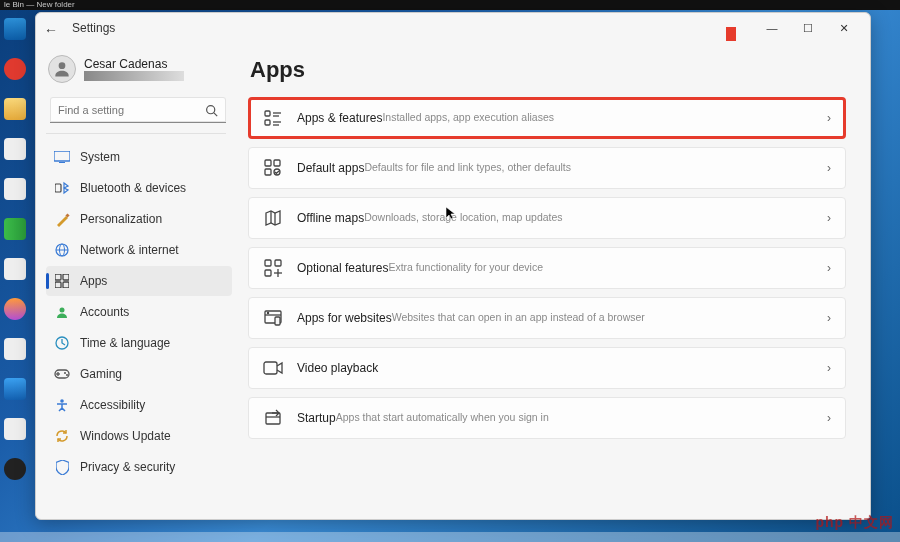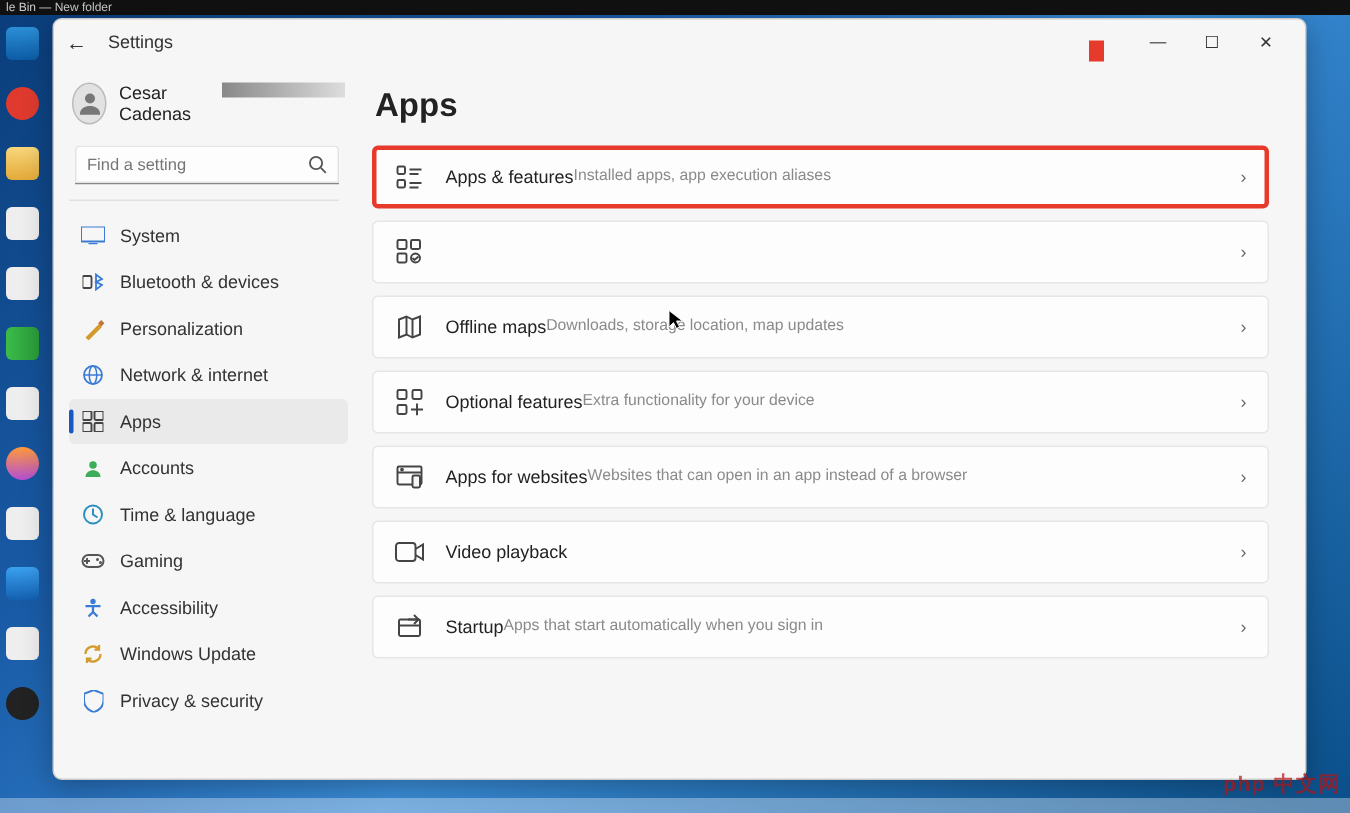--- a/index.html
+++ b/index.html
@@ -12,21 +12,21 @@
   .back { width:16px; height:16px; color:#333; font-size:14px; cursor:pointer; }
   .app-title { font-size:12px; color:#333; margin-left:12px; }
   .win-btns { margin-left:auto; display:flex; gap:0; }
   .win-btn { width:36px; height:30px; display:flex; align-items:center; justify-content:center; font-size:11px; color:#333; cursor:pointer;}
   .red-block { position:absolute; top:14px; left:690px; width:10px; height:14px; background:#e63b2c; }
   .body { flex:1; display:flex; overflow:hidden; }
   .sidebar { width:200px; padding:8px 4px 8px 10px; display:flex; flex-direction:column; }
   .profile { display:flex; align-items:center; gap:8px; padding:4px 2px 10px 2px; }
   .avatar { width:28px; height:28px; border-radius:50%; background:#e2e2e2; border:1.5px solid #bbb; display:flex; align-items:center; justify-content:center; }
   .avatar svg { width:20px; height:20px; fill:#777; }
-  .profile-text { display:flex; }
+  .profile-text { display:flex; flex-direction:column; }
   .profile-name { font-size:12px; color:#222; font-weight:500;}
   .profile-email { font-size:10px; color:#888; width:100px; height:10px; background:linear-gradient(90deg,#888,#ddd); }
   .search { margin:4px 6px 6px 4px; position:relative; }
   .search input { width:100%; height:26px; border:none; border-bottom:1.5px solid #888; background:#fdfdfd; font-size:11px; padding:0 24px 0 8px; outline:none; border-radius:3px 3px 0 0; box-shadow:inset 0 0 0 1px #e3e3e3;}
   .search .sicon { position:absolute; right:8px; top:6px; width:13px; height:13px; color:#555;}
   .divider { border:none; border-top:1px solid #e1e1e1; margin:4px 6px 6px 0;}
   .nav { display:flex; flex-direction:column; gap:1px; margin-top:2px;}
   .nav-item { display:flex; align-items:center; gap:10px; height:30px; padding:0 8px; font-size:12px; color:#333; border-radius:4px; cursor:pointer; position:relative;}
   .nav-item.active { background:#eaeaea; }
   .nav-item.active::before { content:""; position:absolute; left:0; top:7px; bottom:7px; width:3px; background:#1858c4; border-radius:2px;}
@@ -231,20 +231,24 @@
           <div class="card">
             <span class="cicon">
               <svg width="18" height="18" viewBox="0 0 18 18" fill="none" stroke="#444" stroke-width="1.3">
                 <rect x="1" y="1" width="6" height="6" rx="1"></rect>
                 <rect x="10" y="1" width="6" height="6" rx="1"></rect>
                 <rect x="1" y="10" width="6" height="6" rx="1"></rect>
                 <circle cx="13" cy="13" r="3"></circle>
                 <path d="M11 13l1.3 1.3L15 12"></path>
               </svg>
             </span>
+            <div class="ctext">
+              <span class="ctitle">Default apps</span>
+              <span class="cdesc">Defaults for file and link types, other defaults</span>
+            </div>
             <span class="chev">›</span>
           </div>
           <div class="card">
             <span class="cicon">
               <svg width="18" height="18" viewBox="0 0 18 18" fill="none" stroke="#444" stroke-width="1.3">
                 <path d="M2 4 L7 2 L11 4 L16 2 V14 L11 16 L7 14 L2 16 Z"></path>
                 <line x1="7" y1="2" x2="7" y2="14"></line>
                 <line x1="11" y1="4" x2="11" y2="16"></line>
               </svg>
             </span>

